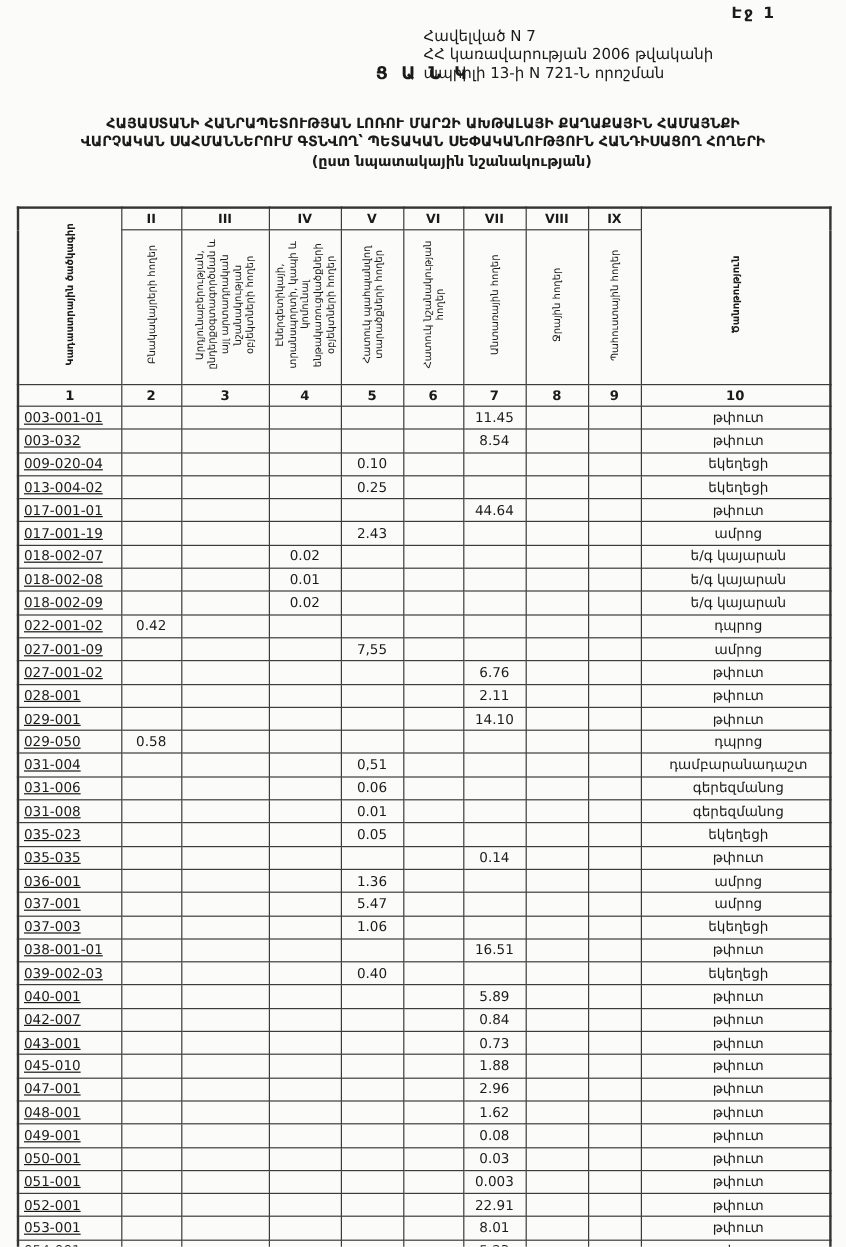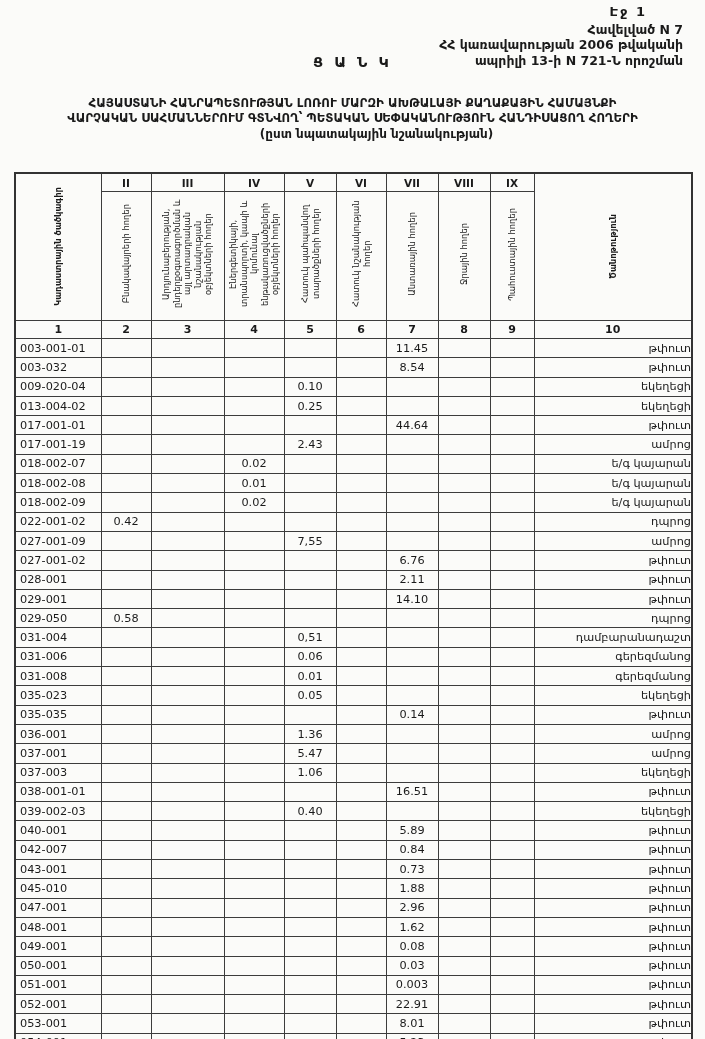--- a/index.html
+++ b/index.html
@@ -11,21 +11,21 @@
     color: #1a1a1a;
   }
   .page { position: relative; width: 705px; height: 835px; }
 
   .page-num {
     position: absolute; top: 4px; right: 58px;
     font-size: 13px; font-weight: bold; letter-spacing: 2px;
   }
   .annex {
     position: absolute; top: 22px; right: 22px; width: 330px;
-    text-align: right; font-size: 12.5px; font-weight: bold; line-height: 1.22;
+    text-align: left; font-size: 12.5px; font-weight: normal; line-height: 1.22;
   }
   .doc-title {
     position: absolute; top: 54px; left: 0; width: 100%;
     text-align: center; font-size: 14.5px; font-weight: bold; letter-spacing: 3px;
   }
   .subtitle {
     position: absolute; top: 96px; left: 0; width: 100%;
     text-align: center; font-size: 11.8px; font-weight: bold; line-height: 1.3;
   }
   .subtitle .paren { font-size: 12px; padding-left: 48px; }
@@ -52,23 +52,23 @@
     transform: rotate(180deg);
     max-height: 122px;
     font-size: 8.4px;
     line-height: 1.25;
     text-align: center;
     white-space: normal;
   }
   tr.num-row th { height: 17px; font-size: 11px; font-weight: bold; text-align: center; }
 
   tbody td { height: 18.3px; font-size: 11.3px; }
-  tbody td.code { text-align: left; padding-left: 4px; }
+  tbody td.code { text-align: left; padding-left: 4px; text-decoration: underline; }
   tbody td.val  { text-align: center; }
-  tbody td.note { text-align: right; padding-left: 5px; }
+  tbody td.note { text-align: center; padding-left: 5px; }
 </style>
 </head>
 <body>
 
 <div class="page">
 
   <div class="page-num">Էջ 1</div>
 
   <div class="annex">
     <div>Հավելված N 7</div>

